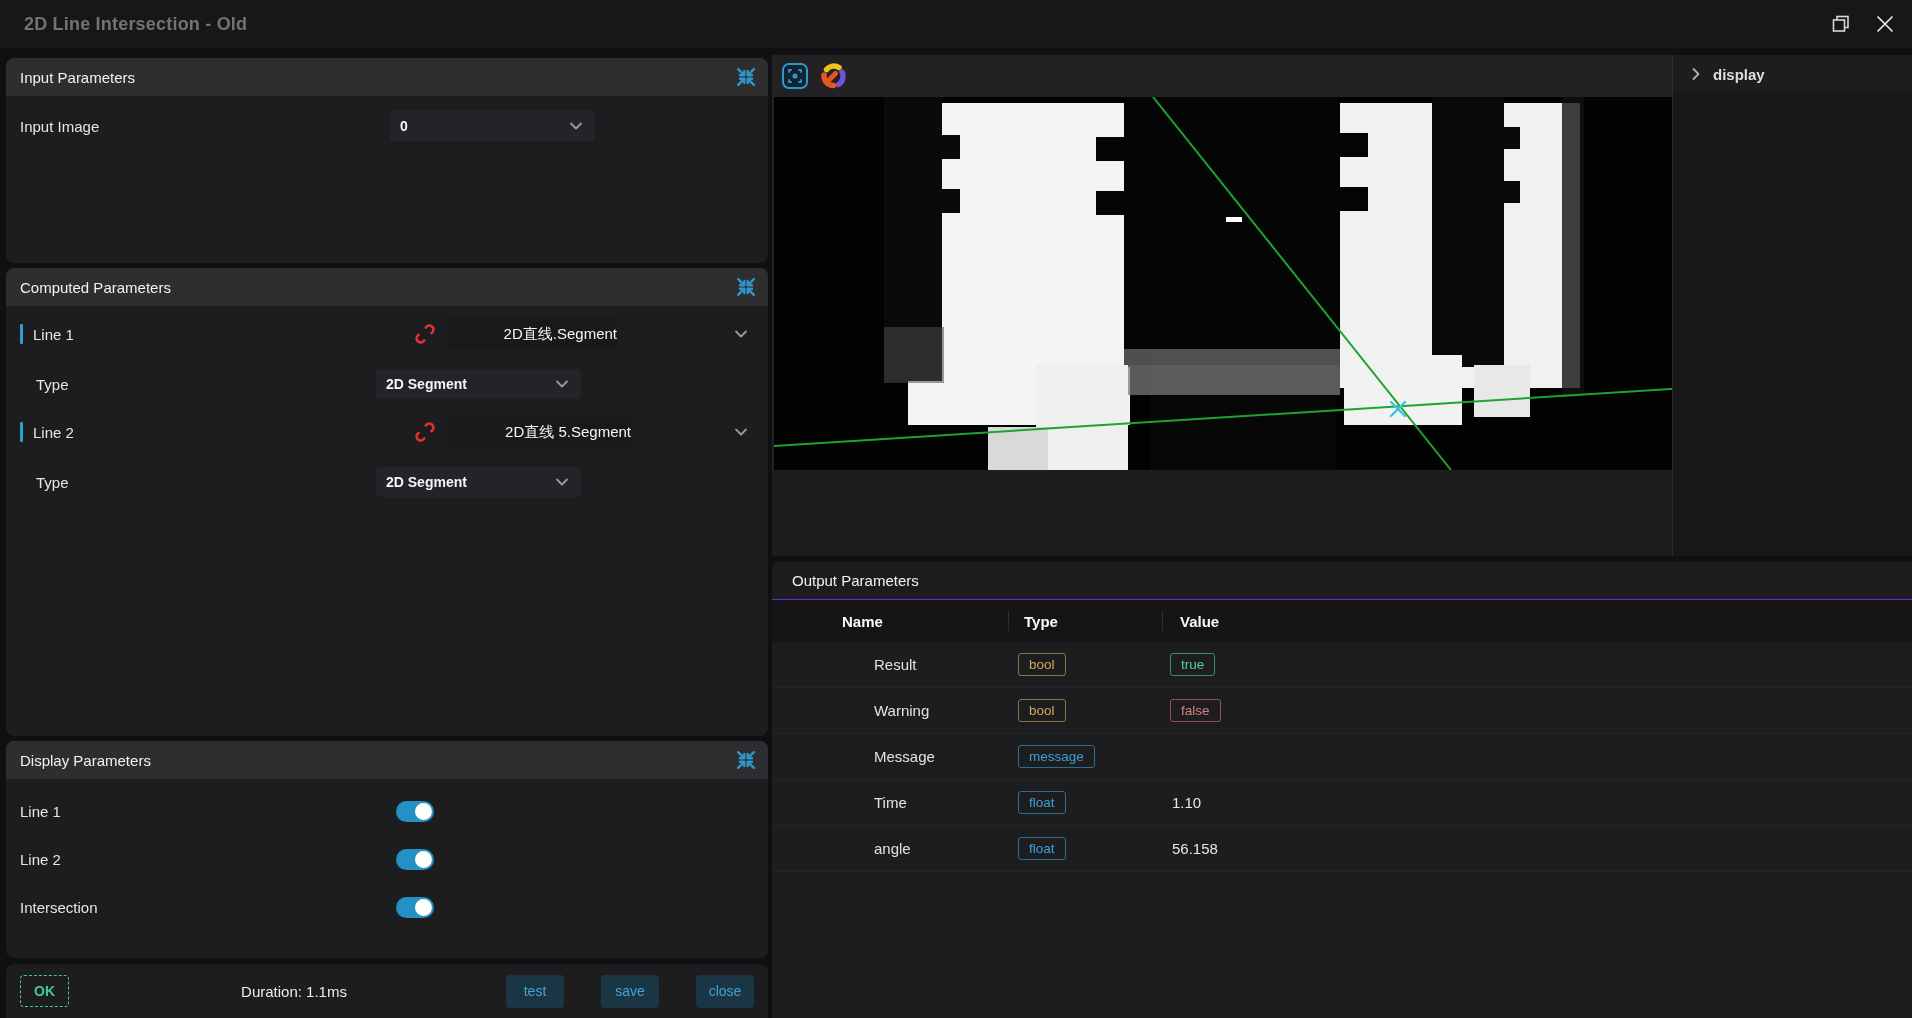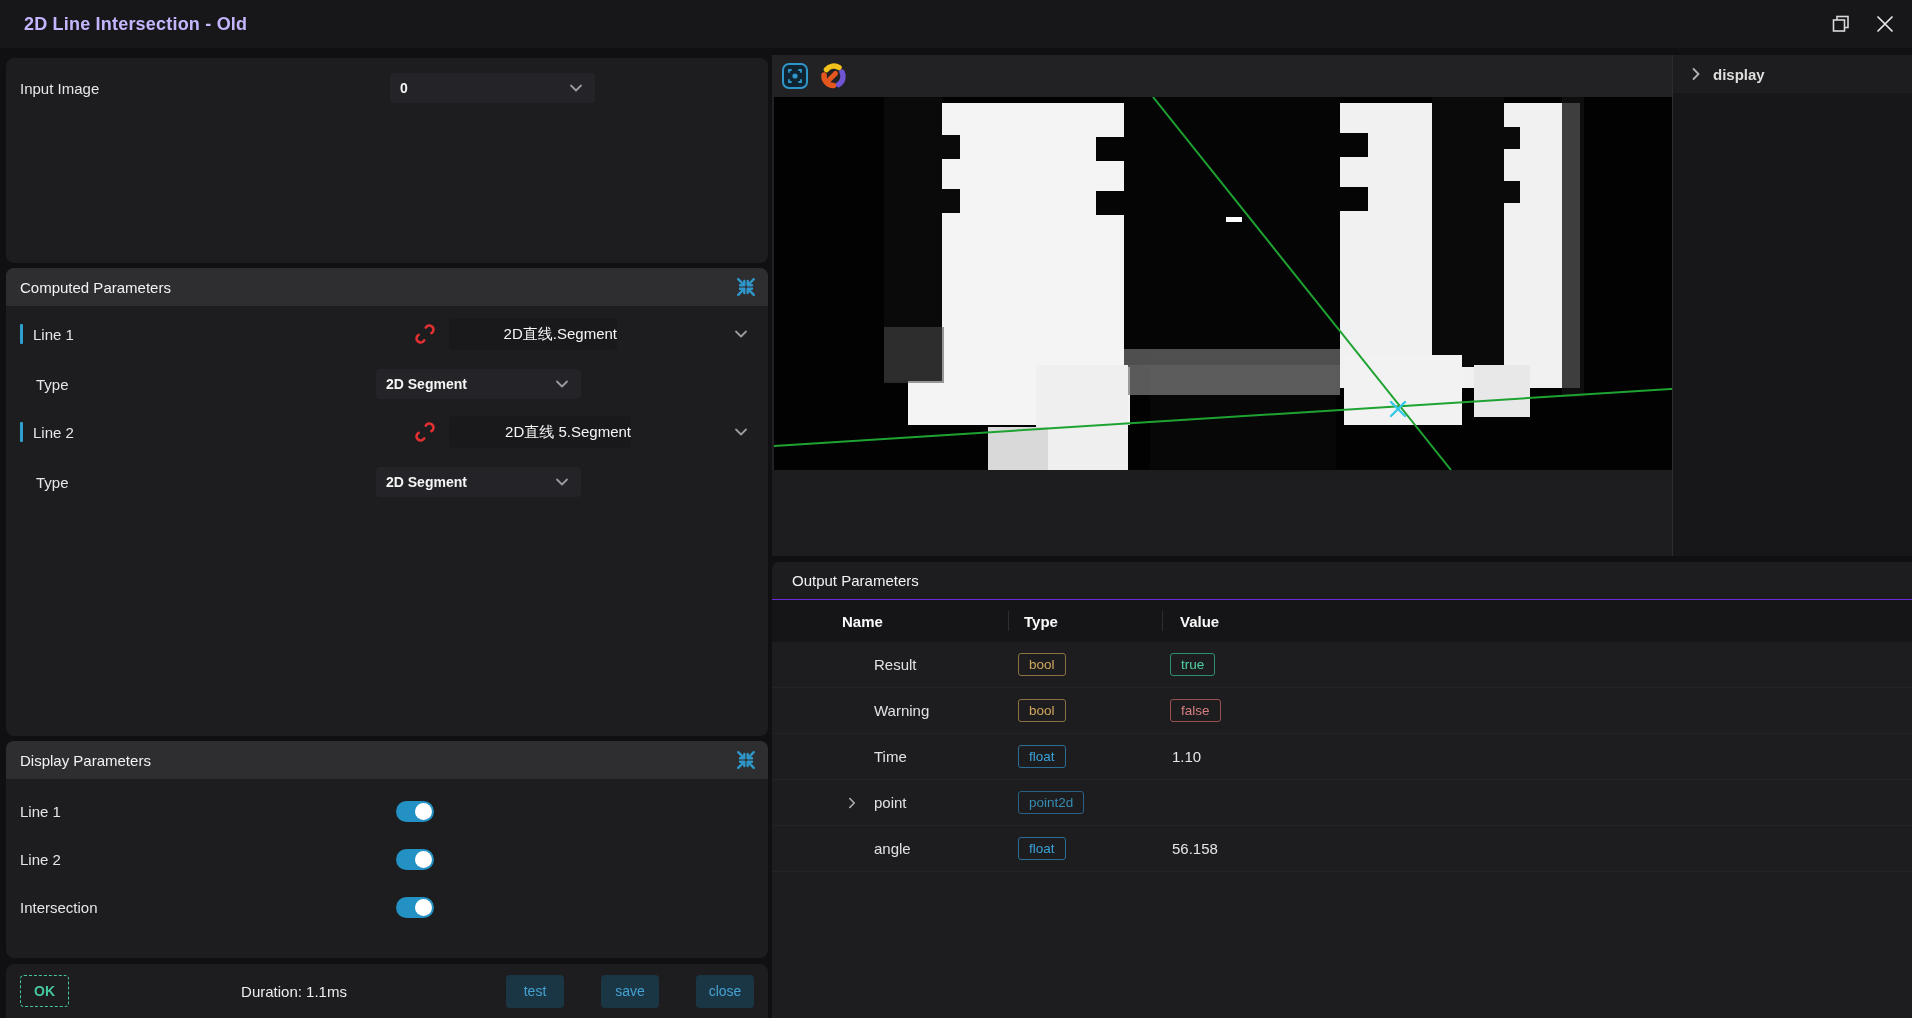--- a/index.html
+++ b/index.html
@@ -3,21 +3,21 @@
 <meta charset="utf-8">
 <style>
   * { margin:0; padding:0; box-sizing:border-box; }
   html,body { width:1912px; height:1018px; overflow:hidden; background:#101013;
     font-family:"Liberation Sans", sans-serif; color:#e8e8e8; }
   .abs { position:absolute; }
 
   
   #titlebar { left:0; top:0; width:1912px; height:48px; background:#17171a;
     display:flex; align-items:center; }
-  #titlebar .title { font-size:18px; font-weight:bold; color:#c4b5fd; margin-left:24px; letter-spacing:.2px; }
+  #titlebar .title { font-size:18px; font-weight:bold; color:#737373; margin-left:24px; letter-spacing:.2px; }
   .winctrls { position:absolute; right:14px; top:0; height:48px; display:flex; align-items:center; gap:18px; }
   .winbtn { width:26px; height:26px; display:flex; align-items:center; justify-content:center; cursor:pointer; }
 
   
   .section { position:absolute; left:6px; width:762px; background:#1d1d20;
     border-radius:8px 8px 8px 8px; overflow:hidden; }
   .sec-head { height:38px; background:#2e2e31; display:flex; align-items:center;
     padding:0 10px 0 14px; }
   .sec-head .sec-title { font-size:15px; color:#f2f2f2; flex:1; }
   .collapse-ic { width:24px; height:24px; }
@@ -124,20 +124,26 @@
     </div>
     <div class="winbtn">
       <svg width="20" height="20" viewBox="0 0 20 20">
         <path d="M3 3 L17 17 M17 3 L3 17" stroke="#e8e8e8" stroke-width="1.7" stroke-linecap="round"></path>
       </svg>
     </div>
   </div>
 </div>
 
 <div class="section" style="top:58px; height:205px;">
+  <div class="sec-head">
+    <span class="sec-title">Input Parameters</span>
+    <svg class="collapse-ic" viewBox="0 0 20 20">
+        <use href="#ic-collapse"></use>
+      </svg>
+  </div>
   <div class="row" style="margin-top:8px;">
     <span class="lbl" style="width:370px;">Input Image</span>
     <div class="dropdown">
       <span class="dval">0</span>
       <svg width="18" height="18" viewBox="0 0 18 18">
           <use href="#ic-chevdown"></use>
         </svg>
     </div>
   </div>
 </div>
@@ -327,29 +333,26 @@
     <span class="tname">Result</span>
     <span class="badge yellow">bool</span>
     <span class="vbadge green">true</span>
   </div>
   <div class="trow">
     <span class="tname">Warning</span>
     <span class="badge yellow">bool</span>
     <span class="vbadge red">false</span>
   </div>
   <div class="trow">
+    <span class="tname">Message</span>
+    <span class="badge blue">message</span>
+  </div>
+  <div class="trow">
     <span class="tname">Time</span>
     <span class="badge blue">float</span>
     <span class="vtext">1.10</span>
   </div>
   <div class="trow">
-    <svg class="texp" width="16" height="16" viewBox="0 0 18 18">
-        <use href="#ic-chevright"></use>
-      </svg>
-    <span class="tname">point</span>
-    <span class="badge dimblue">point2d</span>
-  </div>
-  <div class="trow">
     <span class="tname">angle</span>
     <span class="badge blue">float</span>
     <span class="vtext">56.158</span>
   </div>
 </div>
 
 </body></html>

